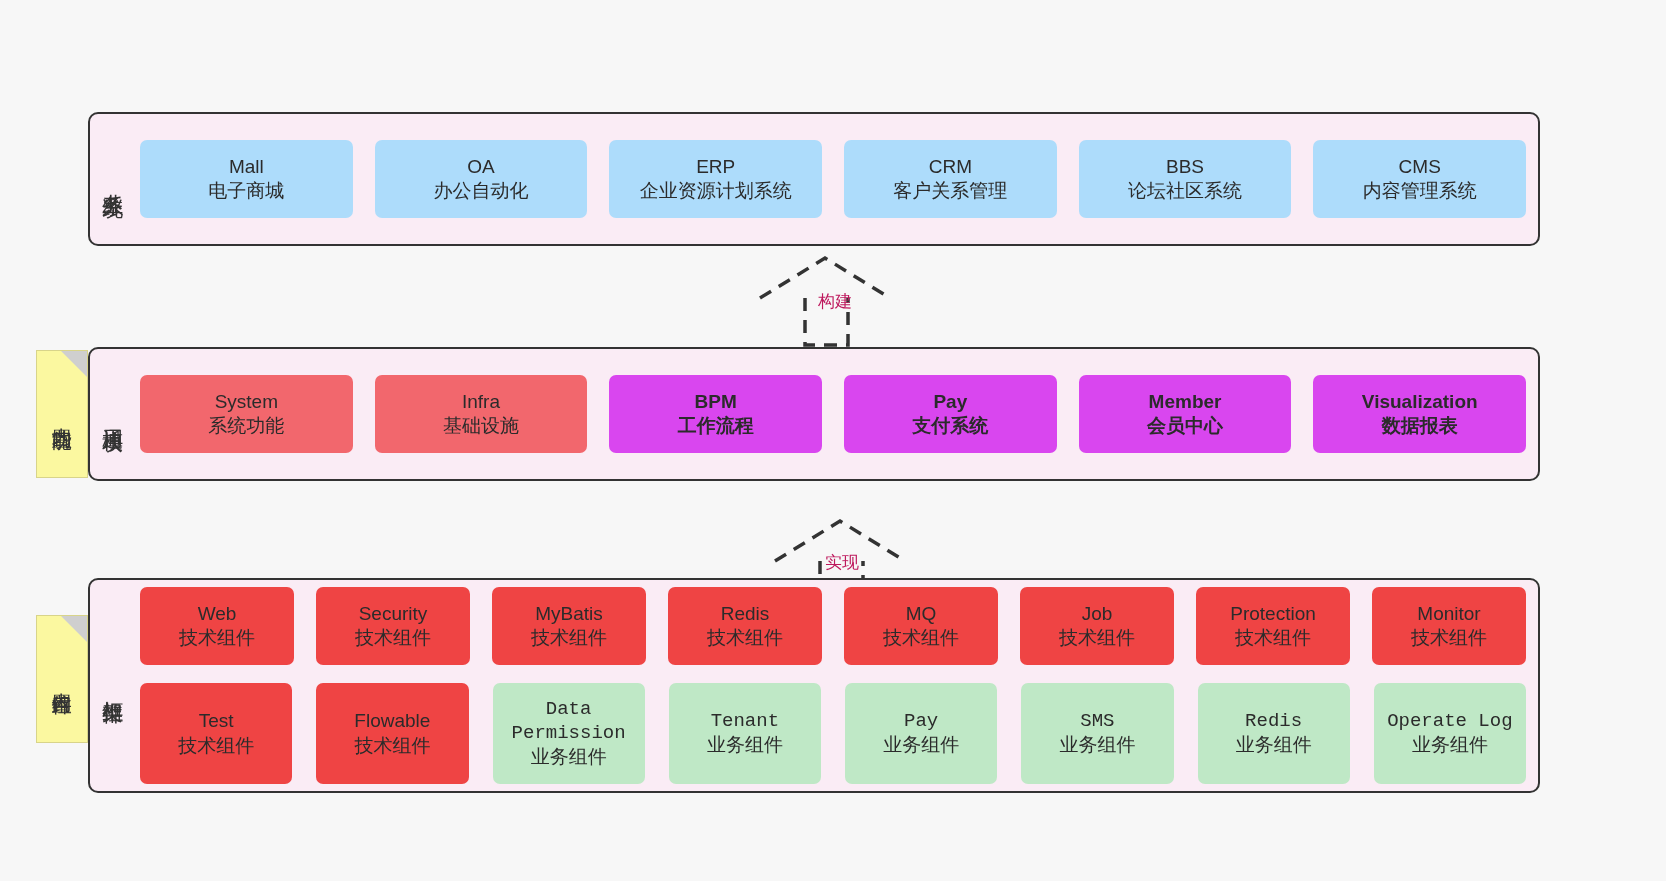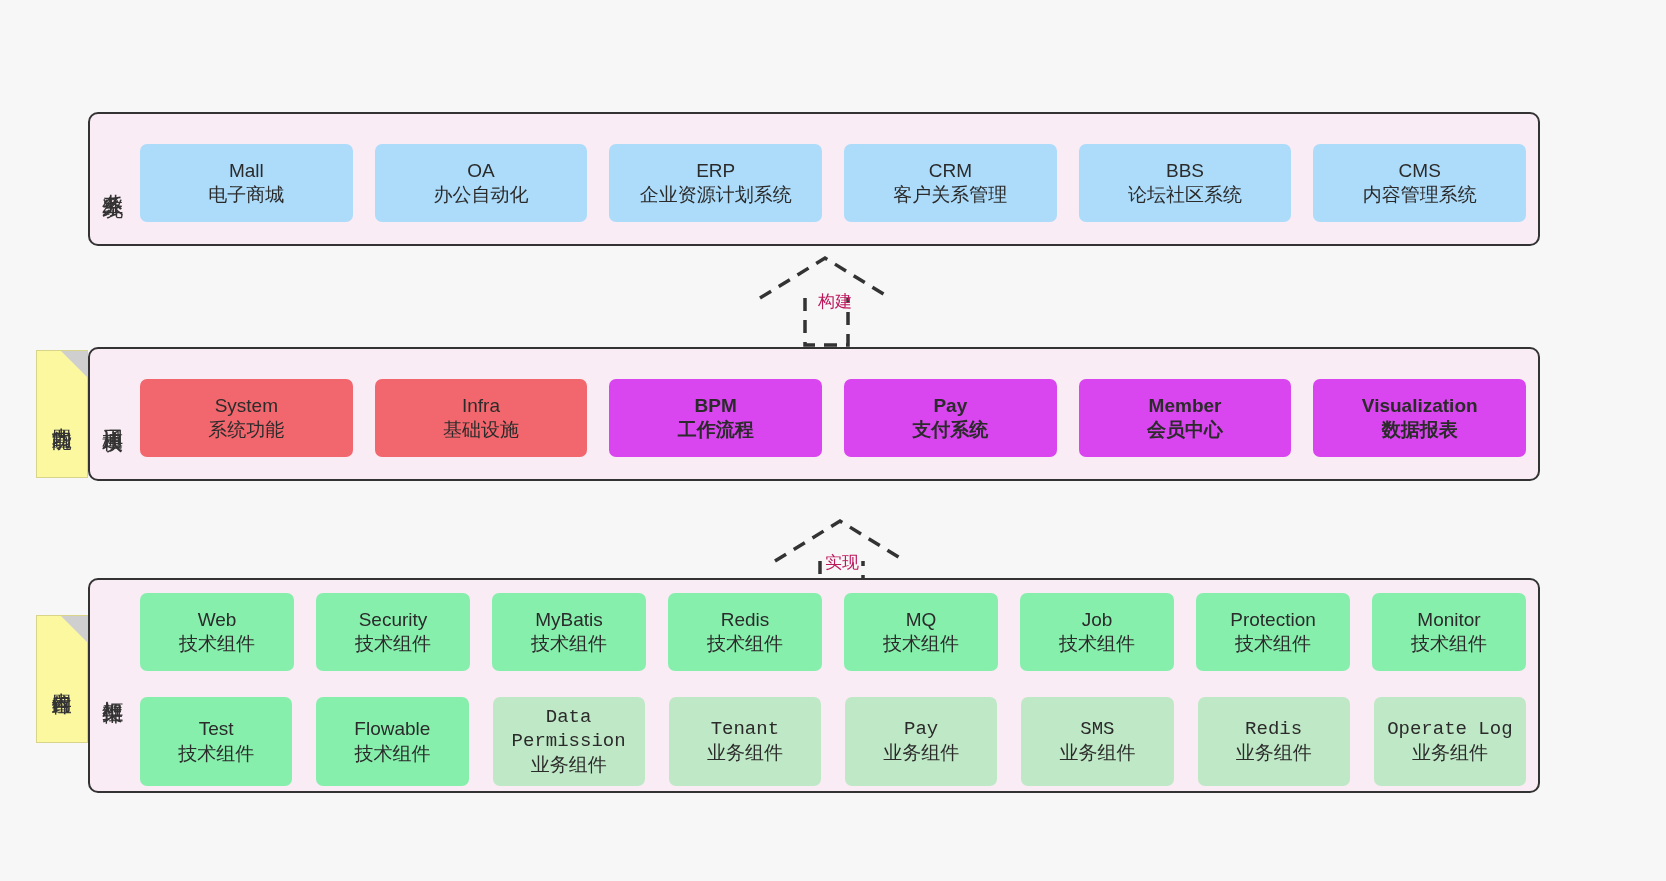--- a/index.html
+++ b/index.html
@@ -60,31 +60,30 @@
     border-radius: 7px;
     min-height: 78px;
     display: flex;
     flex-direction: column;
     align-items: center;
     justify-content: center;
     text-align: center;
     font-size: 19px;
     line-height: 1.28;
     color: #2b2b2b;
-    padding: 8px 4px;
-    margin-top: 8px;
+    padding: 14px 4px;
   }
   .card .en { display: block; }
   .card .cn { display: block; }
 
   
   .c-blue       { background: #addcfb; }
   .c-red        { background: #f2676d; }
   .c-pink       { background: #d946ef; font-weight: bold; }
-  .c-green      { background: #86efac; }
+  .c-green      { background: #ef4444; }
   .c-lightgreen { background: #bfe8c6; font-family: Liberation Mono, monospace; }
 
   
   #layer-business  { left: 88px;  top: 112px; width: 1452px; height: 134px; }
   #layer-common    { left: 88px;  top: 347px; width: 1452px; height: 134px; }
   #layer-framework { left: 88px;  top: 578px; width: 1452px; height: 215px; }
 
   
   .sticky {
     position: absolute;

